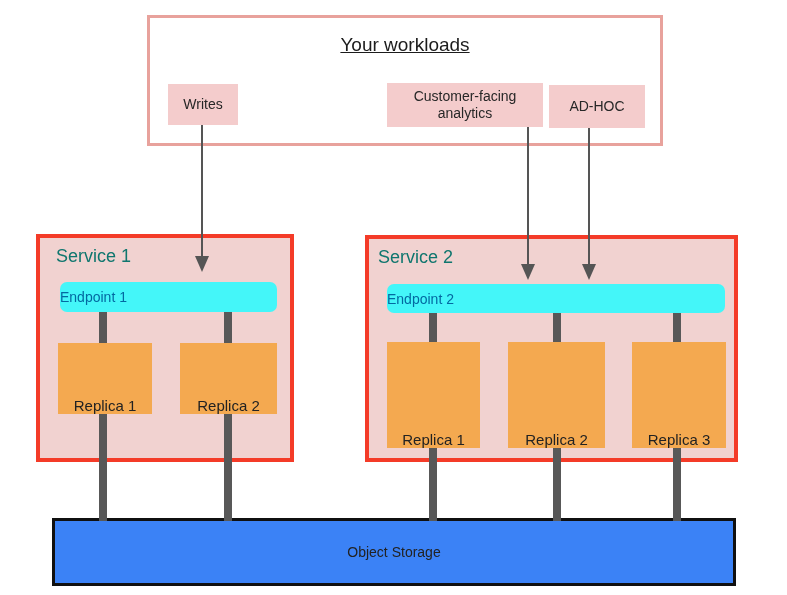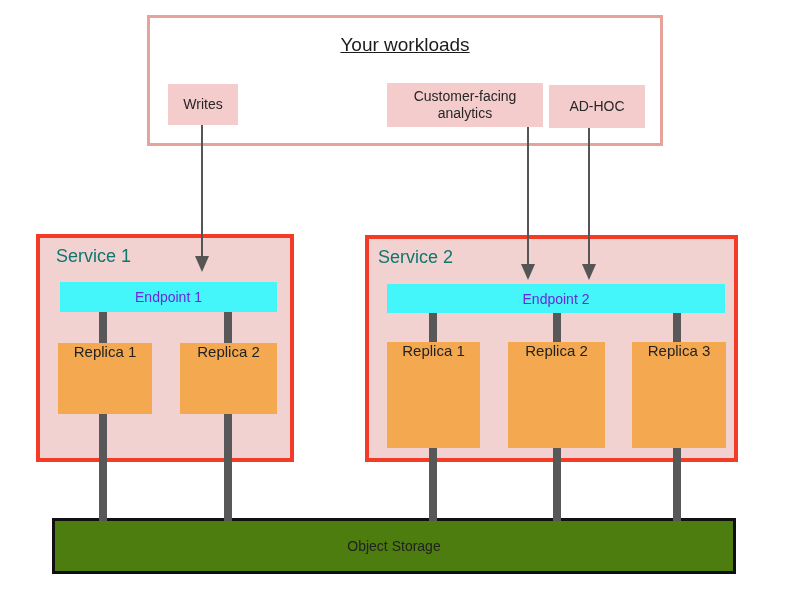--- a/index.html
+++ b/index.html
@@ -18,33 +18,33 @@
   .witem.adhoc{left:399px;top:67px;width:96px;height:43px;}
 
   
   .service{border:4px solid #f43b28;background:#f1d2d0;z-index:1;}
   .service1{left:36px;top:234px;width:258px;height:228px;}
   .service2{left:365px;top:235px;width:373px;height:227px;padding-left:18px;}
   .service-label{position:absolute;font-size:18px;color:#0f766e;}
   .service1 .service-label{left:16px;top:8px;}
   .service2 .service-label{left:9px;top:8px;}
 
-  .endpoint{position:absolute;background:#44f6f9;color:#6d28d9;font-size:14px;display:flex;align-items:center;justify-content:center;}
+  .endpoint{position:absolute;background:#44f6f9;color:#0369a1;font-size:14px;display:flex;align-items:center;justify-content:flex-start;border-radius:7px;}
   .service1 .endpoint{left:20px;top:44px;width:217px;height:30px;}
   .service2 .endpoint{left:18px;top:45px;width:338px;height:29px;}
 
-  .replica{position:absolute;background:#f4a950;color:#222;font-size:15px;display:flex;align-items:flex-start;justify-content:center;}
+  .replica{position:absolute;background:#f4a950;color:#222;font-size:15px;display:flex;align-items:flex-end;justify-content:center;}
   .s1r1{left:18px;top:105px;width:94px;height:71px;}
   .s1r2{left:140px;top:105px;width:97px;height:71px;}
   .s2r1{left:18px;top:103px;width:93px;height:106px;}
   .s2r2{left:139px;top:103px;width:97px;height:106px;}
   .s2r3{left:263px;top:103px;width:94px;height:106px;}
 
   
-  .storage{left:52px;top:518px;width:684px;height:56px;border:3px solid #101010;background:#4d7c0f;z-index:2;
+  .storage{left:52px;top:518px;width:684px;height:68px;border:3px solid #101010;background:#3b82f6;z-index:2;
     display:flex;align-items:center;justify-content:center;font-size:14px;color:#222;}
 
   
   .conn{position:absolute;width:8px;background:#585858;z-index:3;}
   .c1a{left:99px;top:312px;height:31px;}
   .c1b{left:224px;top:312px;height:31px;}
   .c1c{left:99px;top:414px;height:107px;}
   .c1d{left:224px;top:414px;height:107px;}
   .c2a{left:429px;top:313px;height:29px;}
   .c2b{left:553px;top:313px;height:29px;}

